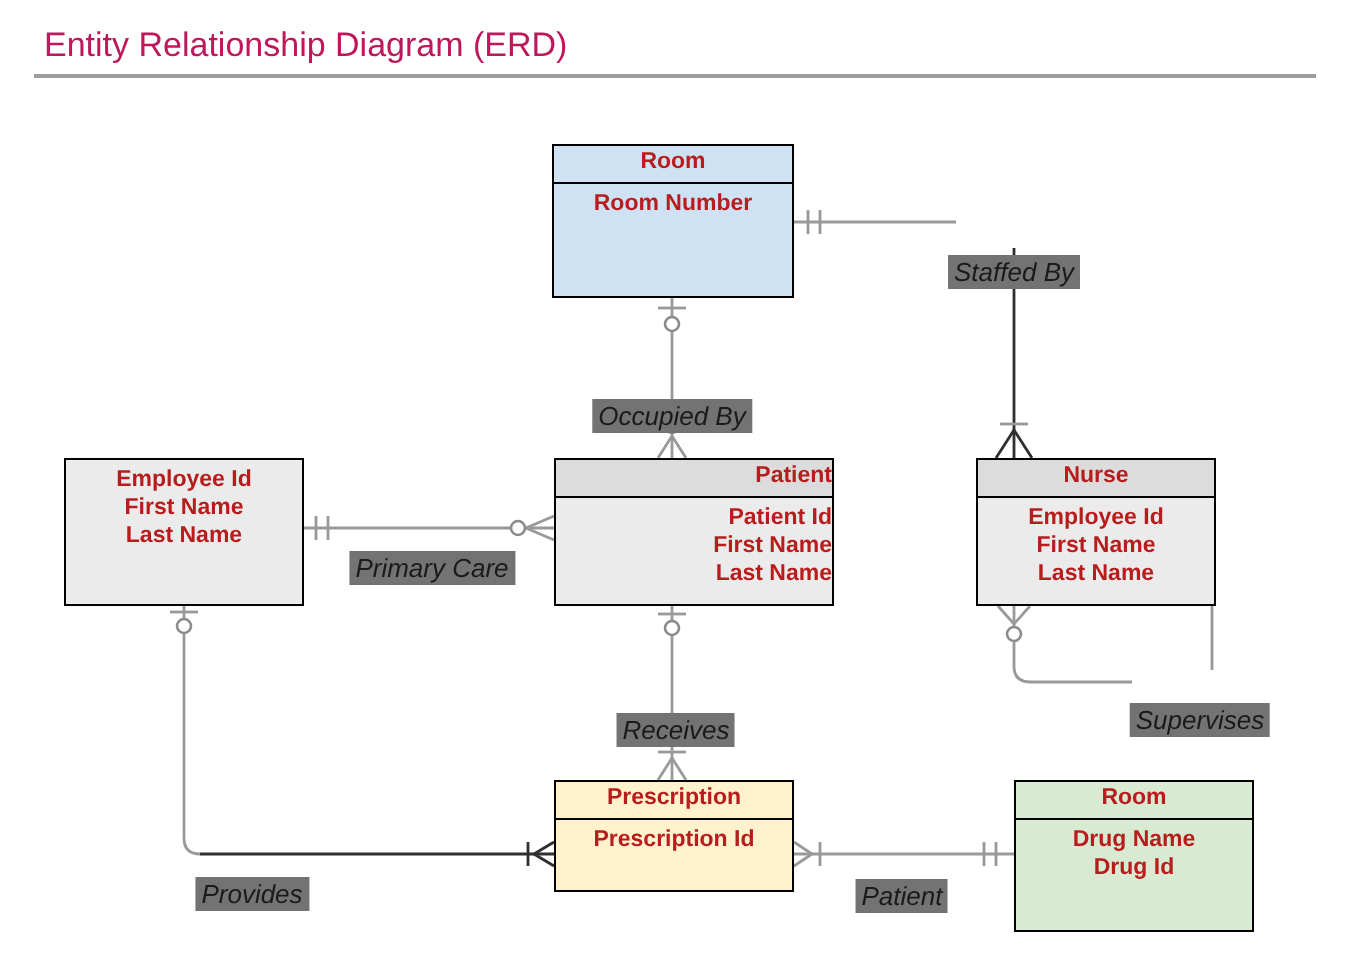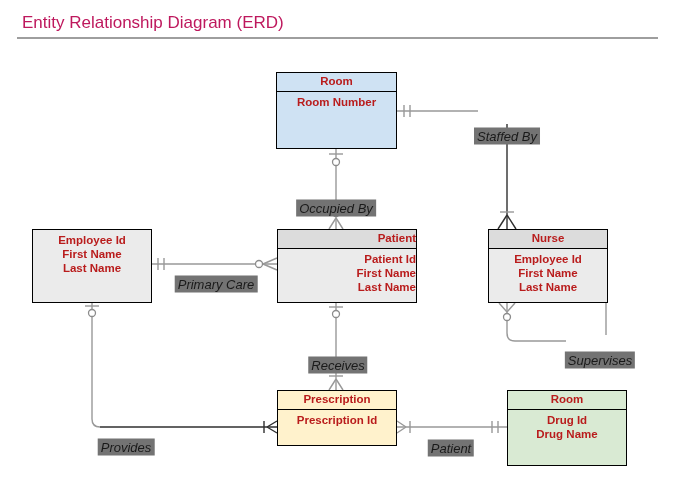--- a/index.html
+++ b/index.html
@@ -195,22 +195,22 @@
   <div class="entity" id="prescription">
     <div class="entity-header" style="background-color: rgb(255, 242, 204);">Prescription</div>
     <div class="entity-body" style="background-color: rgb(255, 242, 204);">
       <div class="attr">Prescription Id</div>
     </div>
   </div>
 
   <div class="entity" id="drug">
     <div class="entity-header" style="background-color: rgb(217, 234, 211);">Room</div>
     <div class="entity-body" style="background-color: rgb(217, 234, 211);">
+      <div class="attr">Drug Name</div>
       <div class="attr">Drug Id</div>
-      <div class="attr">Drug Name</div>
     </div>
   </div>
 
   <div class="rel-label" id="lbl-staffed-by">Staffed By</div>
   <div class="rel-label" id="lbl-occupied-by">Occupied By</div>
   <div class="rel-label" id="lbl-primary-care">Primary Care</div>
   <div class="rel-label" id="lbl-receives">Receives</div>
   <div class="rel-label" id="lbl-supervises">Supervises</div>
   <div class="rel-label" id="lbl-provides">Provides</div>
   <div class="rel-label" id="lbl-contains">Patient</div>

